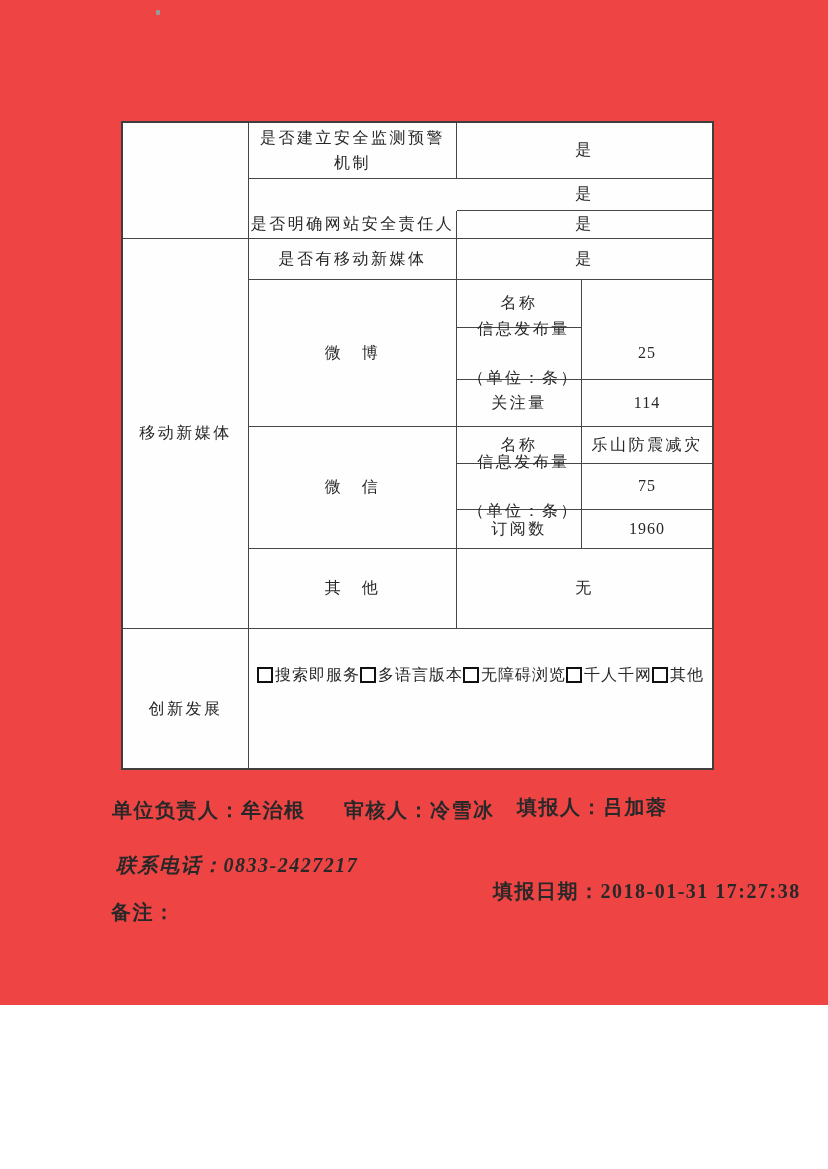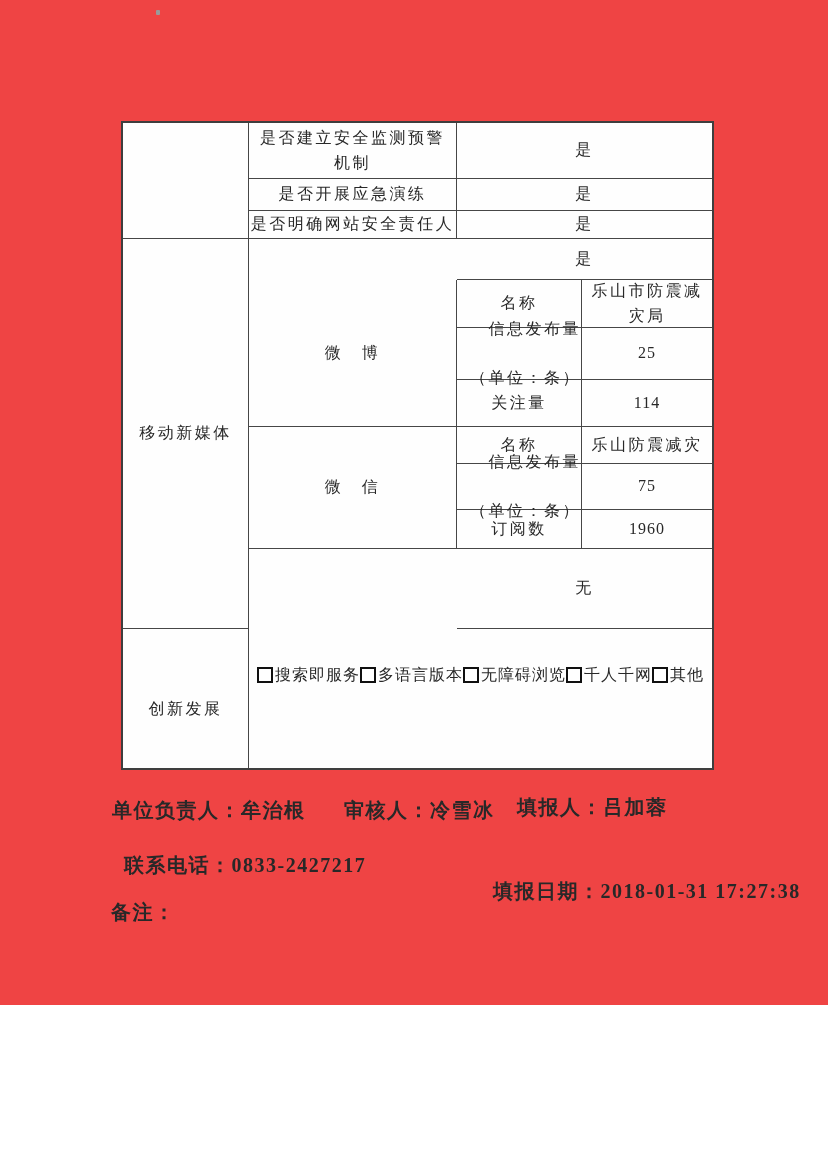--- a/index.html
+++ b/index.html
@@ -19,21 +19,21 @@
   }
   .cell{
     border-right:1.5px solid #464646;border-bottom:1.5px solid #464646;
     display:flex;align-items:center;justify-content:center;
     text-align:center;font-size:16px;line-height:1.55;letter-spacing:2.5px;
     box-sizing:border-box;
   }
   .no-br{border-right:none;}
   .no-bb{border-bottom:none;}
   .col{flex-direction:column;}
-  .left2{flex-direction:column;align-items:flex-end;text-align:left;padding-left:9px;gap:24px;}
+  .left2{flex-direction:column;align-items:center;text-align:left;padding-left:9px;gap:24px;}
   .num{letter-spacing:1px;}
   
   .inno-line{display:flex;align-items:center;justify-content:center;letter-spacing:1px;transform:translateY(-23px);white-space:nowrap;}
   .ck-item{display:flex;align-items:center;}
   .ck{display:inline-block;width:12px;height:12px;border:2.5px solid #101010;margin-right:2px;background:#fff;}
   .cat-b-label{transform:translateY(11px);}
   
   .fline{position:absolute;font-weight:bold;font-size:20px;letter-spacing:1.5px;white-space:nowrap;}
   .pageno{position:absolute;font-size:17px;letter-spacing:0;}
 </style>
@@ -50,50 +50,47 @@
     <div class="cell" style="grid-area:1/1/4/2;"></div>
 
     <div class="cell col" style="grid-area:1/2/2/3;">
       <span>是否建立安全监测预警</span>
       <span>机制</span>
     </div>
     <div class="cell no-br" style="grid-area:1/3/2/5;">
       <span>是</span>
     </div>
 
-    <div class="cell" style="grid-area:2/2/3/3;">
-      <span>是否开展应急演练</span>
-    </div>
     <div class="cell no-br" style="grid-area:2/3/3/5;">
       <span>是</span>
     </div>
 
     <div class="cell" style="grid-area:3/2/4/3;">
       <span>是否明确网站安全责任人</span>
     </div>
     <div class="cell no-br" style="grid-area:3/3/4/5;">
       <span>是</span>
     </div>
 
     <div class="cell" style="grid-area:4/1/12/2;">
       <span>移动新媒体</span>
     </div>
 
+    <div class="cell" style="grid-area:4/2/5/3;">
+      <span>是否有移动新媒体</span>
+    </div>
     <div class="cell no-br" style="grid-area:4/3/5/5;">
       <span>是</span>
     </div>
 
     <div class="cell" style="grid-area:5/2/8/3;">
       <span>微　博</span>
     </div>
     <div class="cell" style="grid-area:5/3/6/4;">
       <span>名称</span>
-    </div>
-    <div class="cell no-br" style="grid-area:5/4/6/5;padding:0 9px;">
-      <span>乐山市防震减灾局</span>
     </div>
     <div class="cell left2" style="grid-area:6/3/7/4;">
       <span>信息发布量</span>
       <span>（单位：条）</span>
     </div>
     <div class="cell no-br num" style="grid-area:6/4/7/5;">
       <span>25</span>
     </div>
     <div class="cell" style="grid-area:7/3/8/4;">
       <span>关注量</span>
@@ -118,20 +115,23 @@
     <div class="cell no-br num" style="grid-area:9/4/10/5;">
       <span>75</span>
     </div>
     <div class="cell" style="grid-area:10/3/11/4;">
       <span>订阅数</span>
     </div>
     <div class="cell no-br num" style="grid-area:10/4/11/5;">
       <span>1960</span>
     </div>
 
+    <div class="cell" style="grid-area:11/2/12/3;">
+      <span>其　他</span>
+    </div>
     <div class="cell no-br" style="grid-area:11/3/12/5;">
       <span>无</span>
     </div>
 
     <div class="cell no-bb" style="grid-area:12/1/13/2;">
       <span class="cat-b-label">创新发展</span>
     </div>
     <div class="cell no-br no-bb" style="grid-area:12/2/13/5;">
       <div class="inno-line">
         <span class="ck-item">
@@ -161,21 +161,21 @@
   <div class="fline" style="left:112px;top:797px;">
     <span>单位负责人：</span><span>牟治根</span>
   </div>
   <div class="fline" style="left:344px;top:797px;">
     <span>审核人：</span><span>冷雪冰</span>
   </div>
   <div class="fline" style="left:517px;top:794px;">
     <span>填报人：</span><span>吕加蓉</span>
   </div>
 
-  <div class="fline" style="left:124px;top:852px;">
+  <div class="fline" style="left:116px;top:852px;font-style:italic;">
     <span>联系电话：</span><span>0833-2427217</span>
   </div>
   <div class="fline" style="left:493px;top:848px;margin-top:30px;">
     <span>填报日期：</span><span>2018-01-31 17:27:38</span>
   </div>
 
   <div class="fline" style="left:111px;top:899px;">
     <span>备注：</span>
   </div>
 

